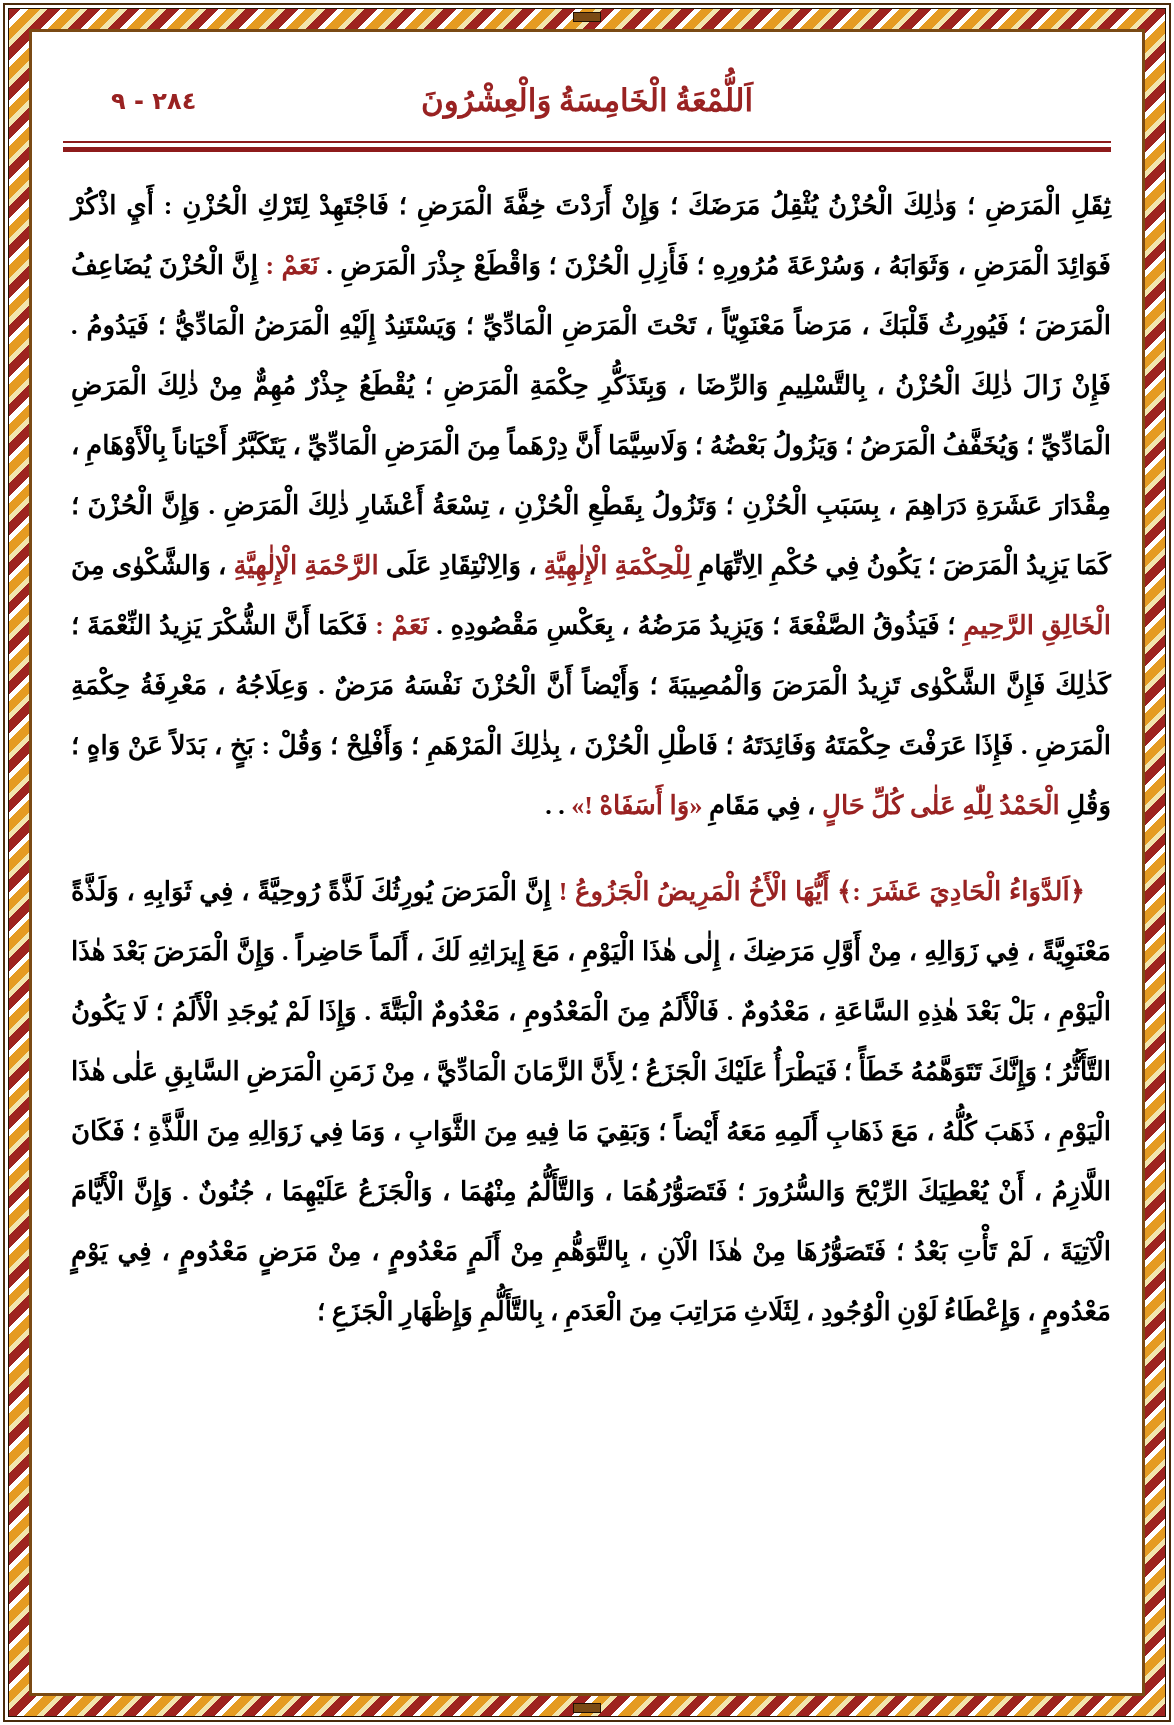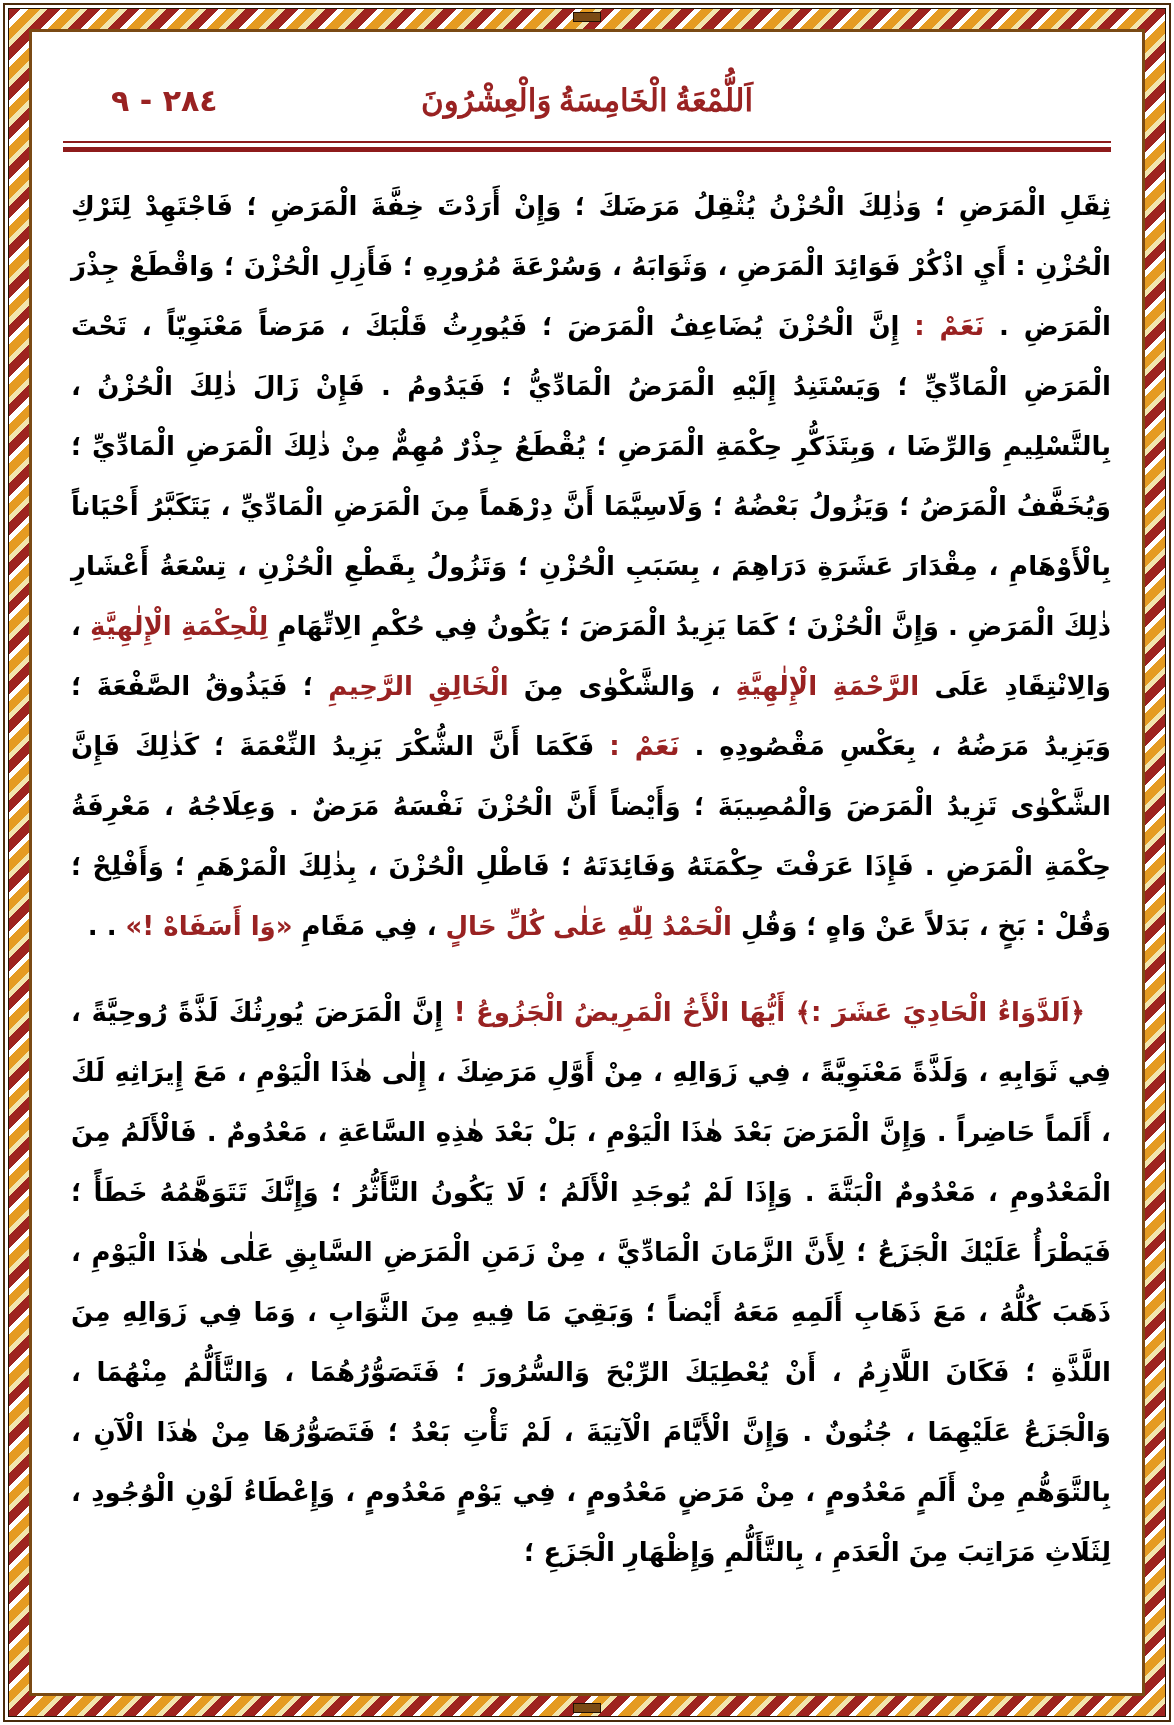--- a/index.html
+++ b/index.html
@@ -50,38 +50,38 @@
     font-weight: bold;
     font-size: 31px;
     line-height: 64px;
     font-family: Liberation Serif, serif;
   }
   .page-number {
     position: absolute;
     left: 48px; top: 0;
     color: var(--accent);
     font-weight: bold;
-    font-size: 30px;
+    font-size: 24px;
     line-height: 64px;
     direction: rtl;
   }
   .double-rule {
     height: 4px;
     border-top: 2px solid var(--rule);
     border-bottom: 5px solid var(--rule);
     margin-top: 8px;
   }
   .body-text {
     margin-top: 24px;
     font-size: 26px;
     font-weight: bold;
     text-align: justify;
     color: #000;
   }
-  .para { margin: 0 0 26px 8px; line-height: 60px; }
+  .para { margin: 0 0 26px 8px; line-height: 60px; font-family: Liberation Serif, serif; }
   .para.indent { text-indent: 26px; }
   .run-black { color: #000000; }
   .run-red { color: var(--accent); }
 </style>
 </head>
 <body>
 
 <div class="page">
   <div class="frame-outer-line"></div>
   <div class="frame-band">

